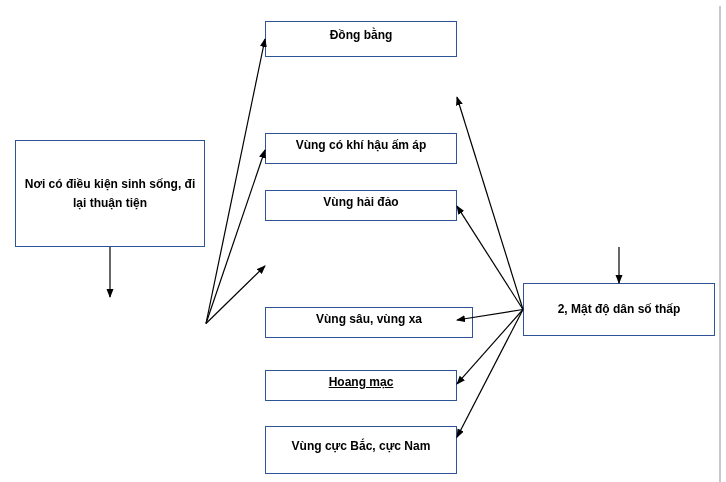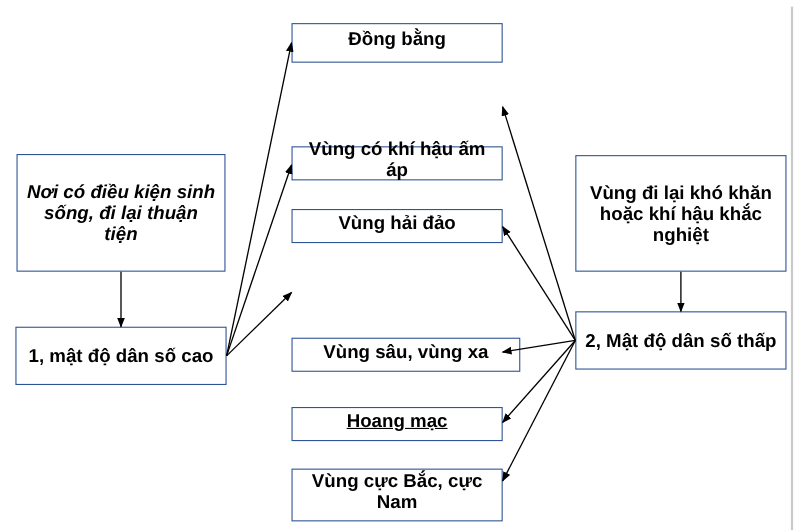--- a/index.html
+++ b/index.html
@@ -7,26 +7,26 @@
     width:726px; height:482px; position:relative; overflow:hidden;
     background:#ffffff;
     font-family:"Liberation Sans", sans-serif;
   }
   .stage { position:absolute; left:0; top:0; width:726px; height:482px; }
 
   .node {
     position:absolute; box-sizing:border-box;
     border:1.5px solid #2F5496; background:#ffffff;
     display:flex; align-items:center; justify-content:center;
-    text-align:center; font-weight:bold; font-size:17px; color:#000;
+    text-align:center; font-weight:bold; font-size:12px; color:#000;
     line-height:19px; padding:2px 8px;
   }
   .node-mid { padding-bottom:9px; }
 
-  #node-left-top     { left:15px;  top:140px; width:190px; height:107px;font-style:italic; }
+  #node-left-top     { left:15px;  top:140px; width:190px; height:107px; }
   #node-left-bottom  { left:14px;  top:297px; width:192px; height:53px;  }
   #node-right-top    { left:523px; top:141px; width:192px; height:106px; }
   #node-right-bottom { left:523px; top:283px; width:192px; height:53px;  }
 
   #node-m0 { left:265px; top:21px;  width:192px; height:36px; }
   #node-m1 { left:265px; top:78px;  width:192px; height:32px; }
   #node-m2 { left:265px; top:133px; width:192px; height:31px; }
   #node-m3 { left:265px; top:190px; width:192px; height:31px; }
   #node-m4 { left:265px; top:247px; width:192px; height:31px; }
   #node-m5 { left:265px; top:307px; width:208px; height:31px; }
@@ -44,27 +44,21 @@
 </style>
 </head>
 <body>
 
 <div class="stage">
 
   <div class="node" id="node-left-top">
     <span>Nơi có điều kiện sinh sống, đi lại thuận tiện</span>
   </div>
 
-  <div class="node" id="node-left-bottom">
-    <span>1, mật độ dân số cao</span>
-  </div>
 
-  <div class="node" id="node-right-top">
-    <span>Vùng đi lại khó khăn hoặc khí hậu khắc nghiệt</span>
-  </div>
 
   <div class="node" id="node-right-bottom">
     <span>2, Mật độ dân số thấp</span>
   </div>
 
   <div class="node node-mid" id="node-m0">
     <span>Đồng bằng</span>
   </div>
   <div class="node node-mid" id="node-m2">
     <span>Vùng có khí hậu ấm áp</span>

